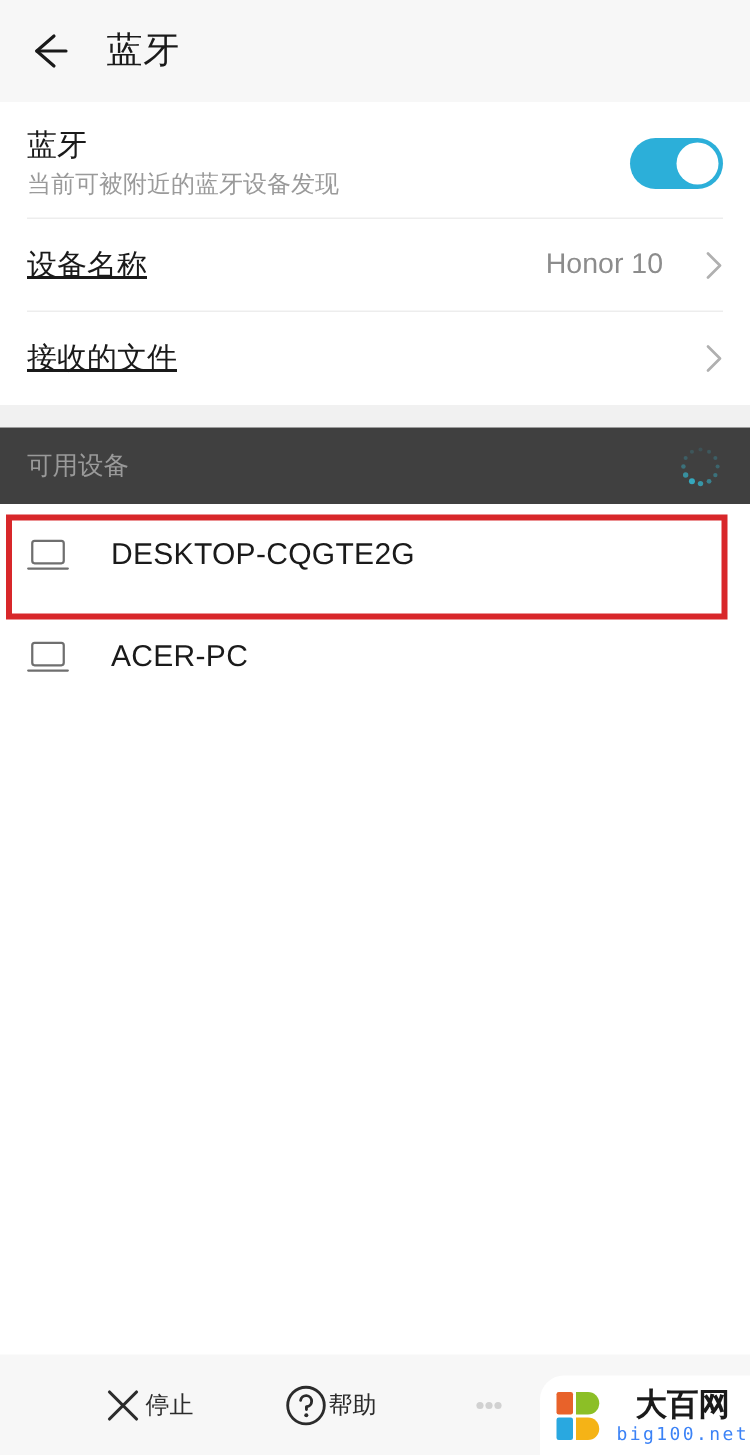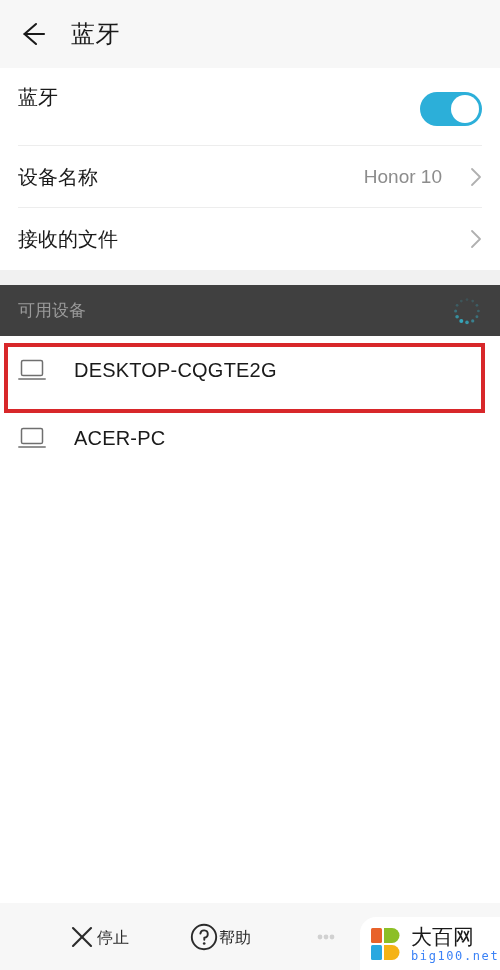--- a/index.html
+++ b/index.html
@@ -101,20 +101,21 @@
     height: 28px;
     border-radius: 50%;
     background: #ffffff;
   }
 
   .row-link {
     height: 62px;
   }
   .row-link .row-title {
     flex: 1 1 auto;
+    text-decoration: underline;
   }
   .row-value {
     font-size: 19px;
     color: #8c8c8c;
     margin-right: 28px;
     white-space: nowrap;
   }
   .chev {
     width: 12px;
     height: 20px;
@@ -243,23 +244,24 @@
     display: block;
   }
   .wm-texts {
     margin-left: 7px;
     display: flex;
     flex-direction: column;
     line-height: 1;
   }
   .wm-cn {
     font-size: 21px;
-    font-weight: 400;
+    font-weight: 700;
     color: #1a1a1a;
     letter-spacing: 0px;
+    text-align: center;
   }
   .wm-en {
     font-size: 12px;
     color: #3b82f6;
     letter-spacing: 1.6px;
     margin-top: 3px;
     font-family: "DejaVu Sans Mono", "Liberation Mono", monospace;
   }
 </style>
 </head>
@@ -273,20 +275,21 @@
     </svg>
   </span>
   <span class="appbar-title">蓝牙</span>
 </div>
 
 <div class="settings">
 
   <div class="row row-bt row-sep">
     <div class="row-texts">
       <span class="row-title">蓝牙</span>
+      <span class="row-sub">当前可被附近的蓝牙设备发现</span>
     </div>
     <div class="toggle">
       <div class="knob"></div>
     </div>
   </div>
 
   <div class="row row-link row-sep">
     <span class="row-title">设备名称</span>
     <span class="row-value">Honor 10</span>
     <span>

